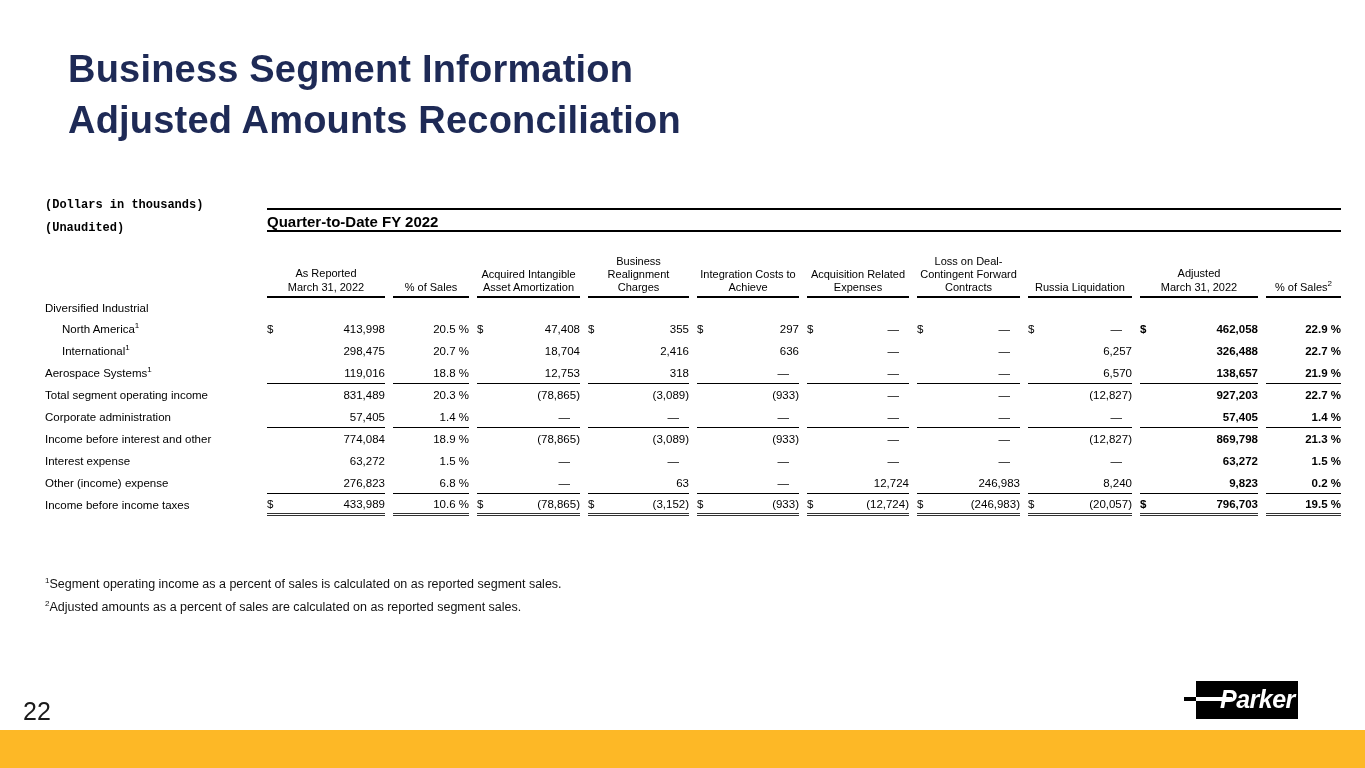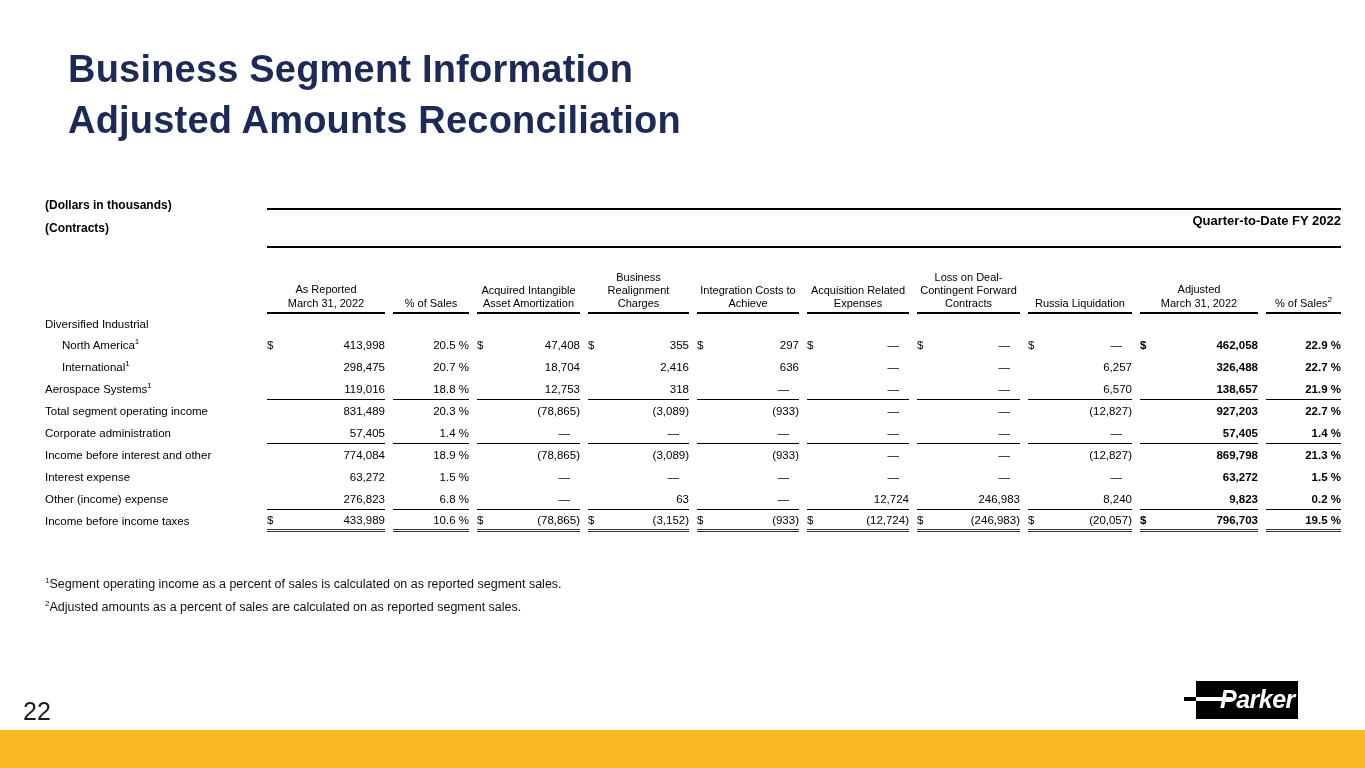--- a/index.html
+++ b/index.html
@@ -4,26 +4,26 @@
 <style>
   * { margin:0; padding:0; box-sizing:border-box; }
   html,body { width:1365px; height:768px; }
   body { font-family:"Liberation Sans", sans-serif; background:#fff; overflow:hidden; }
   .slide { position:relative; width:1365px; height:768px; background:#fff; }
 
   .title { position:absolute; left:68px; top:44px; color:#1e2a56; font-size:38px;
            font-weight:bold; line-height:1.33; letter-spacing:0.2px; }
 
   .meta { position:absolute; left:45px; top:194px; font-size:12px; font-weight:bold;
-          color:#000; line-height:23px; }
+          color:#000; line-height:23px;font-family:Liberation Mono, monospace; }
 
   .table-area { position:absolute; left:45px; top:208px; width:1296px; font-size:11.5px; color:#000; }
 
   .span-header { margin-left:222px; border-top:2.5px solid #000; border-bottom:2.5px solid #000;
-                 text-align:right; font-weight:bold; font-size:13px; padding:3px 0 18px 0; }
+                 text-align:left; font-weight:bold; font-size:15px; padding:3px 0 0 0; }
 
   .trow { display:grid;
           grid-template-columns:214px 118px 76px 103px 101px 102px 102px 103px 104px 118px 75px;
           column-gap:8px; align-items:center; }
   .trow.header-row { align-items:end; min-height:64px; margin-top:2px; }
   .hcell { text-align:center; font-weight:normal; font-size:11px; line-height:13px;
            border-bottom:2px solid #000; padding-bottom:2px; }
   .hcell .group { margin-bottom:1px; }
   .data-row { height:22px; }
   .row-plain { height:20px; }
@@ -57,21 +57,21 @@
 
 <div class="slide">
 
   <div class="title">
     <div>Business Segment Information</div>
     <div>Adjusted Amounts Reconciliation</div>
   </div>
 
   <div class="meta">
     <div>(Dollars in thousands)</div>
-    <div>(Contracts)</div>
+    <div>(Unaudited)</div>
   </div>
 
   <div class="table-area">
     <div class="span-header">Quarter-to-Date FY 2022</div>
     <div id="table-grid">
         <div class="trow header-row">
           <div class="label-cell"></div>
           <div class="hcell">
             <div class="group">As Reported</div>
             <div class="hlabel">March 31, 2022</div>

